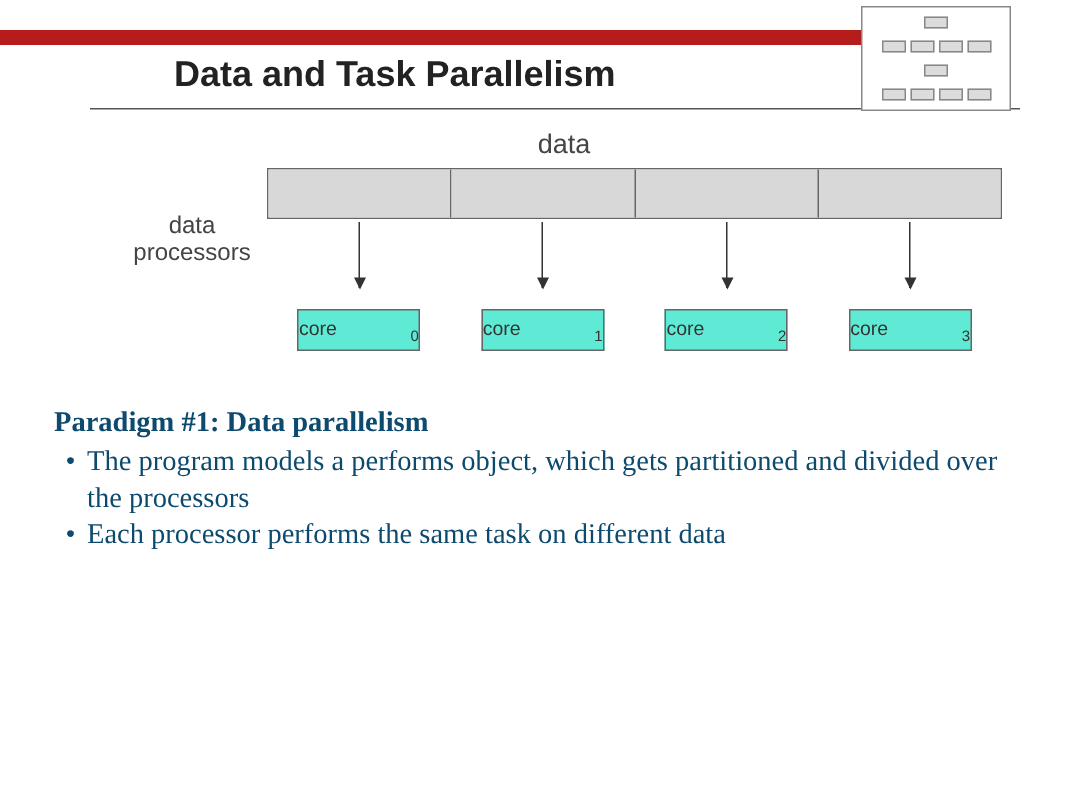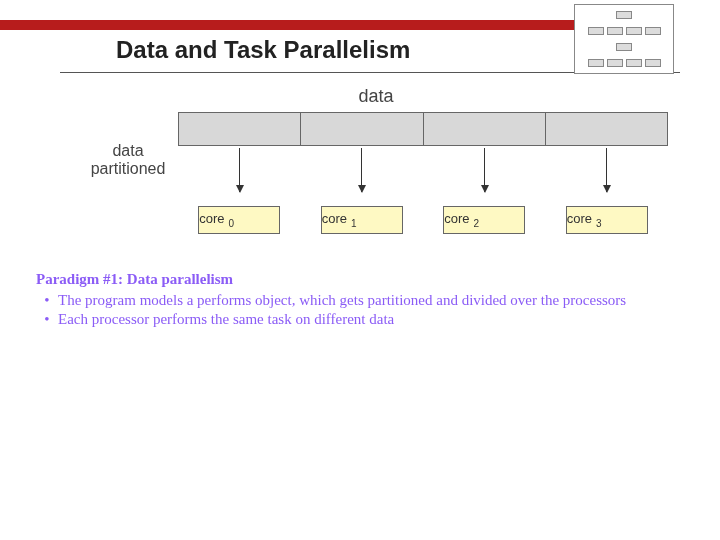--- a/index.html
+++ b/index.html
@@ -16,23 +16,23 @@
     .data-par-label { position: absolute; left: -6px; top: 56px; font-family: Arial, sans-serif; font-size: 16px; color: #444; text-align: center; line-height: 1.1; width: 96px; }
     .data-strip { position: absolute; top: 26px; left: 92px; width: 490px; height: 34px; display: flex; border: 1px solid #666; }
     .data-cell { flex: 1; border-right: 1px solid #666; background: #d8d8d8; }
     .data-cell:last-child { border-right: none; }
     .arrows { position: absolute; top: 62px; left: 92px; width: 490px; height: 58px; display: flex; }
     .arrow-wrap { flex: 1; display: flex; justify-content: center; }
     .arrow-line { width: 0; height: 44px; border-left: 1px solid #333; position: relative; }
     .arrow-line::after { content: ''; position: absolute; bottom: -1px; left: -4px; width: 0; height: 0; border-left: 4px solid transparent; border-right: 4px solid transparent; border-top: 8px solid #333; }
     .cores { position: absolute; top: 120px; left: 92px; width: 490px; display: flex; }
     .core-wrap { flex: 1; display: flex; justify-content: center; }
-    .core-box { width: 82px; height: 28px; border: 1px solid #666; background: #fef9c3; display: flex; align-items: baseline; justify-content: flex-start; font-family: Arial, sans-serif; font-size: 13px; color: #333; gap: 4px; padding-top: 4px; }
+    .core-box { width: 82px; height: 28px; border: 1px solid #666; background: #5eead4; display: flex; align-items: baseline; justify-content: space-between; font-family: Arial, sans-serif; font-size: 13px; color: #333; gap: 4px; padding-top: 4px; }
     .core-sub { font-size: 10px; position: relative; top: 4px; }
-    .body-text { position: absolute; top: 270px; left: 36px; width: 640px; font-family: Georgia, 'Times New Roman', serif; font-size: 15px; color: #8b5cf6; line-height: 1.28; }
+    .body-text { position: absolute; top: 270px; left: 36px; width: 640px; font-family: Georgia, 'Times New Roman', serif; font-size: 19px; color: #0c4a6e; line-height: 1.28; }
     .body-heading { font-weight: bold; }
     .bullets { margin-top: 2px; }
     .bullet-row { display: flex; align-items: flex-start; }
     .bullet-dot { width: 22px; text-align: center; flex-shrink: 0; }
     .bullet-text { flex: 1; }
   </style>
 </head>
 <body>
 
 <div class="slide">
@@ -59,21 +59,21 @@
         <div class="thumb-box"></div>
         <div class="thumb-box"></div>
       </div>
   </div>
 
   <div class="diagram">
     <div class="data-label-top">data</div>
 
     <div class="data-par-label">
       <span>data</span><br>
-      <span>partitioned</span>
+      <span>processors</span>
     </div>
 
     <div class="data-strip">
       <div class="data-cell"></div>
       <div class="data-cell"></div>
       <div class="data-cell"></div>
       <div class="data-cell"></div>
     </div>
 
     <div class="arrows">

